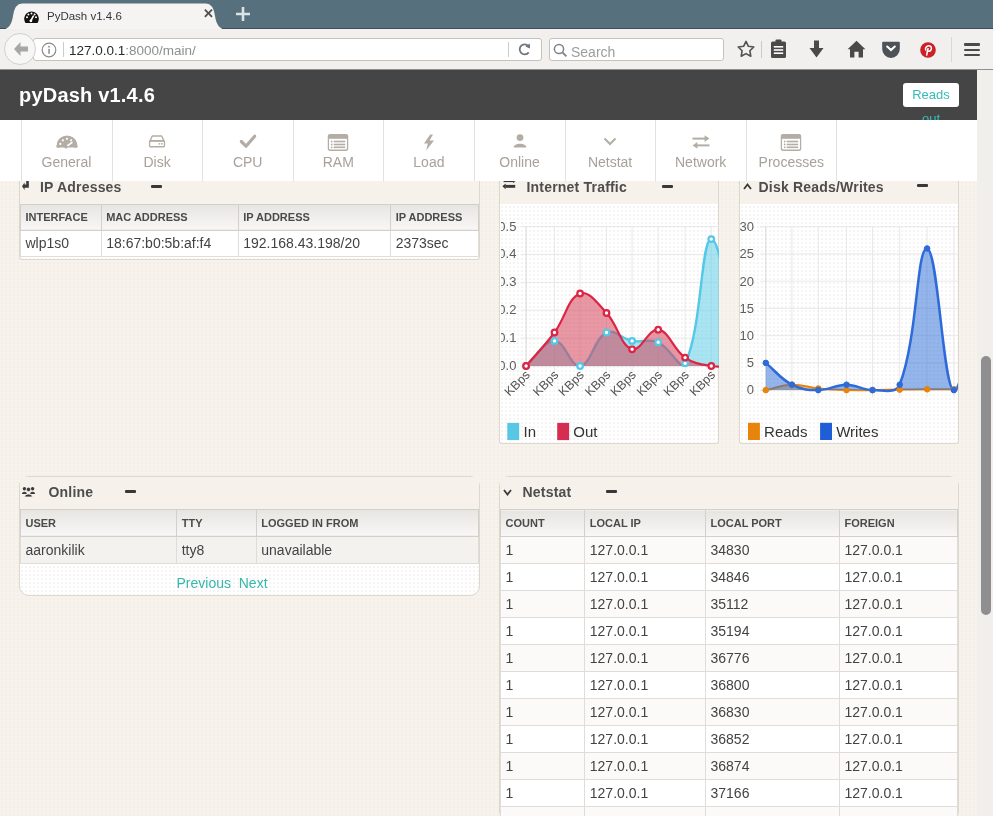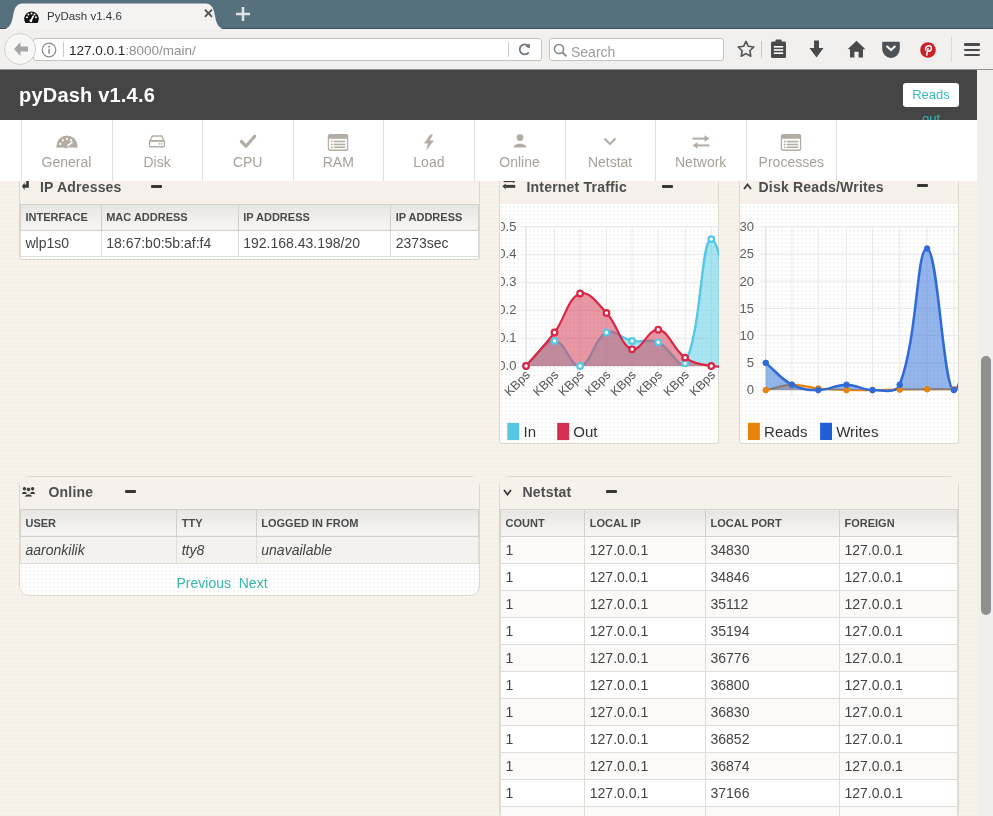--- a/index.html
+++ b/index.html
@@ -41,21 +41,21 @@
 .panel { position:absolute; background-color:#fff; border:1px solid #dcd7cf; border-radius:10px;
   background-image: radial-gradient(#f5f4f2 0.8px, rgba(0,0,0,0) 1px); background-size:4px 4px; }
 .phead { position:absolute; left:0; top:0; width:100%; background:#f6f1ea; }
 .ptitle { position:absolute; font-size:14px; font-weight:bold; color:#4d4d4d; letter-spacing:0.2px; }
 .pminus { position:absolute; height:3px; background:#383838; border-radius:1px; }
 table.grid { border-collapse:collapse; font-size:14px; color:#434343; position:absolute; table-layout:fixed; }
 table.grid th { font-size:11px; font-weight:bold; color:#4a4a4a; text-align:left;
   background:linear-gradient(#e7e5e2, #f8f7f5); border:1px solid #d3d0cb; padding:0 0 0 4.5px; }
 table.grid td { border:1px solid #e0dcd7; padding:0 0 0 4.5px; background:#fff; }
 table.grid tr.odd td { background:#fbfaf9; }
-table.grid tr.odd2 td { background:#f3f2ef;font-style:italic; }
+table.grid tr.odd2 td { background:#f3f2ef; }
 .ylab { font-size:13px; fill:#5e5e5e; }
 .xlab { font-size:12.5px; fill:#555; }
 
 
 #sbtrack { left:977px; top:70px; width:16px; height:746px; background:#f1efec; }
 #sbthumb { left:980.5px; top:356px; width:10.5px; height:259px; background:#8f8f8f; border-radius:5px; }
 </style>
 </head>
 <body>
 

